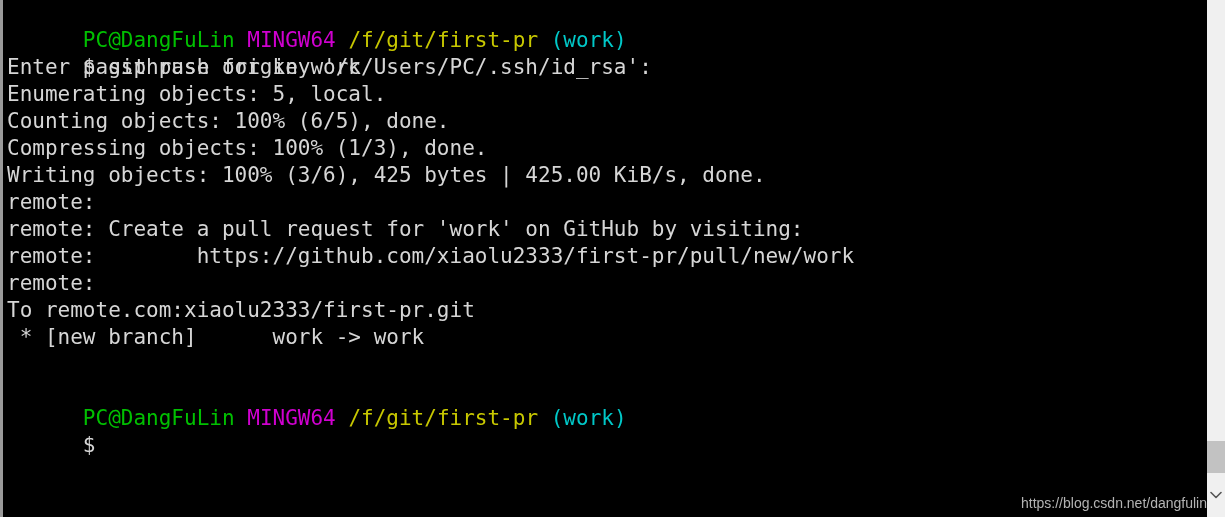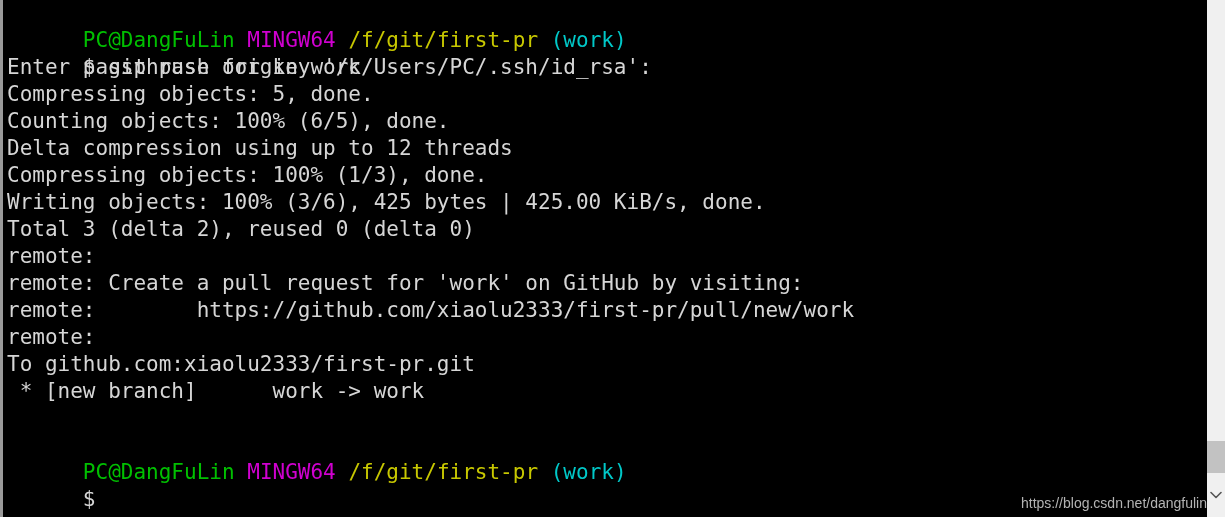--- a/index.html
+++ b/index.html
@@ -108,31 +108,29 @@
 
     <div class="line">
       <span class="seg c-green">PC@DangFuLin</span><span class="seg"> </span><span class="seg c-magenta">MINGW64</span><span class="seg"> </span><span class="seg c-yellow">/f/git/first-pr</span><span class="seg"> </span><span class="seg c-cyan">(work)</span>
     </div>
 
     <div class="line">
       <span class="seg c-white">$ </span><span class="seg c-white">git push origin work</span>
     </div>
 
     <div class="line">Enter passphrase for key '/c/Users/PC/.ssh/id_rsa':</div>
-    <div class="line">Compressing objects: 5, done.</div>
+    <div class="line">Enumerating objects: 5, local.</div>
     <div class="line">Counting objects: 100% (6/5), done.</div>
-    <div class="line">Delta compression using up to 12 threads</div>
     <div class="line">Compressing objects: 100% (1/3), done.</div>
     <div class="line">Writing objects: 100% (3/6), 425 bytes | 425.00 KiB/s, done.</div>
-    <div class="line">Total 3 (delta 2), reused 0 (delta 0)</div>
     <div class="line">remote:</div>
     <div class="line">remote: Create a pull request for 'work' on GitHub by visiting:</div>
     <div class="line">remote:        https://github.com/xiaolu2333/first-pr/pull/new/work</div>
     <div class="line">remote:</div>
-    <div class="line">To github.com:xiaolu2333/first-pr.git</div>
+    <div class="line">To remote.com:xiaolu2333/first-pr.git</div>
     <div class="line"> * [new branch]      work -&gt; work</div>
     <div class="line blank"></div>
 
     <div class="line">
       <span class="seg c-green">PC@DangFuLin</span><span class="seg"> </span><span class="seg c-magenta">MINGW64</span><span class="seg"> </span><span class="seg c-yellow">/f/git/first-pr</span><span class="seg"> </span><span class="seg c-cyan">(work)</span>
     </div>
 
     <div class="line">
       <span class="seg c-white">$</span>
     </div>

